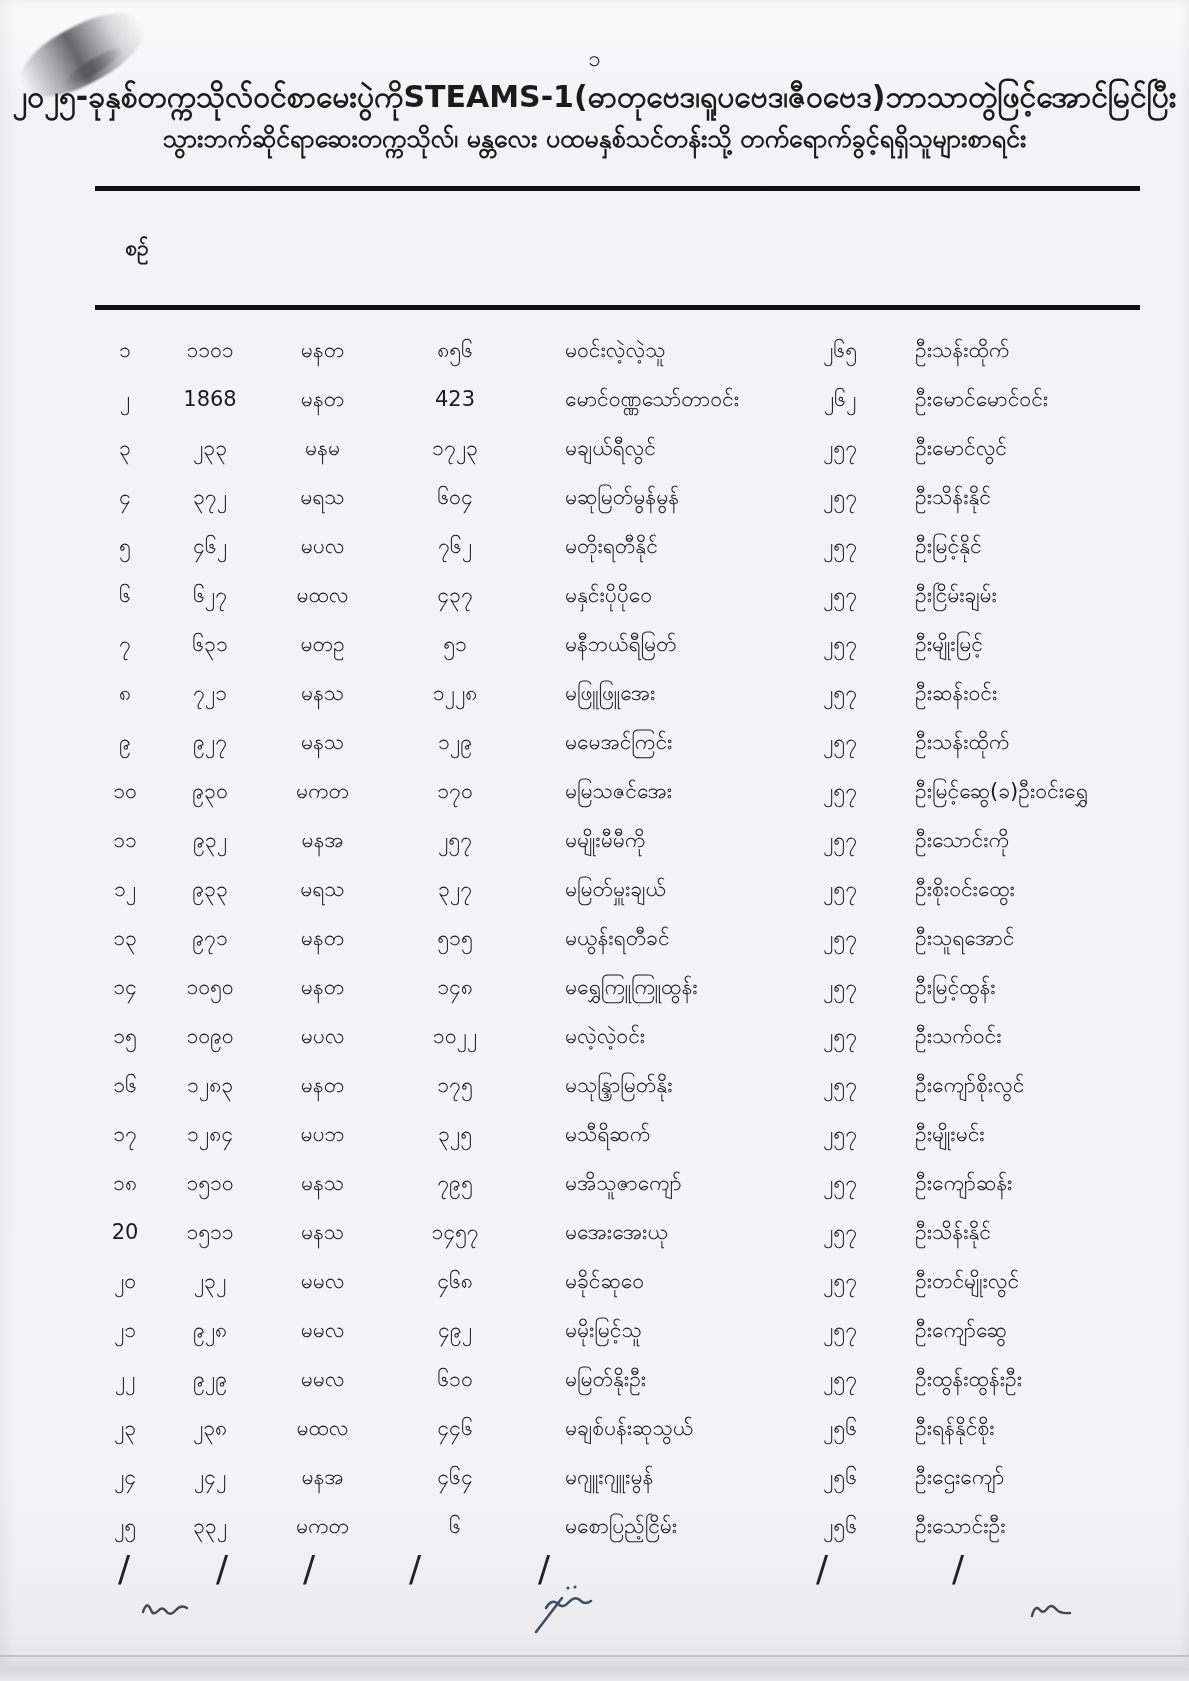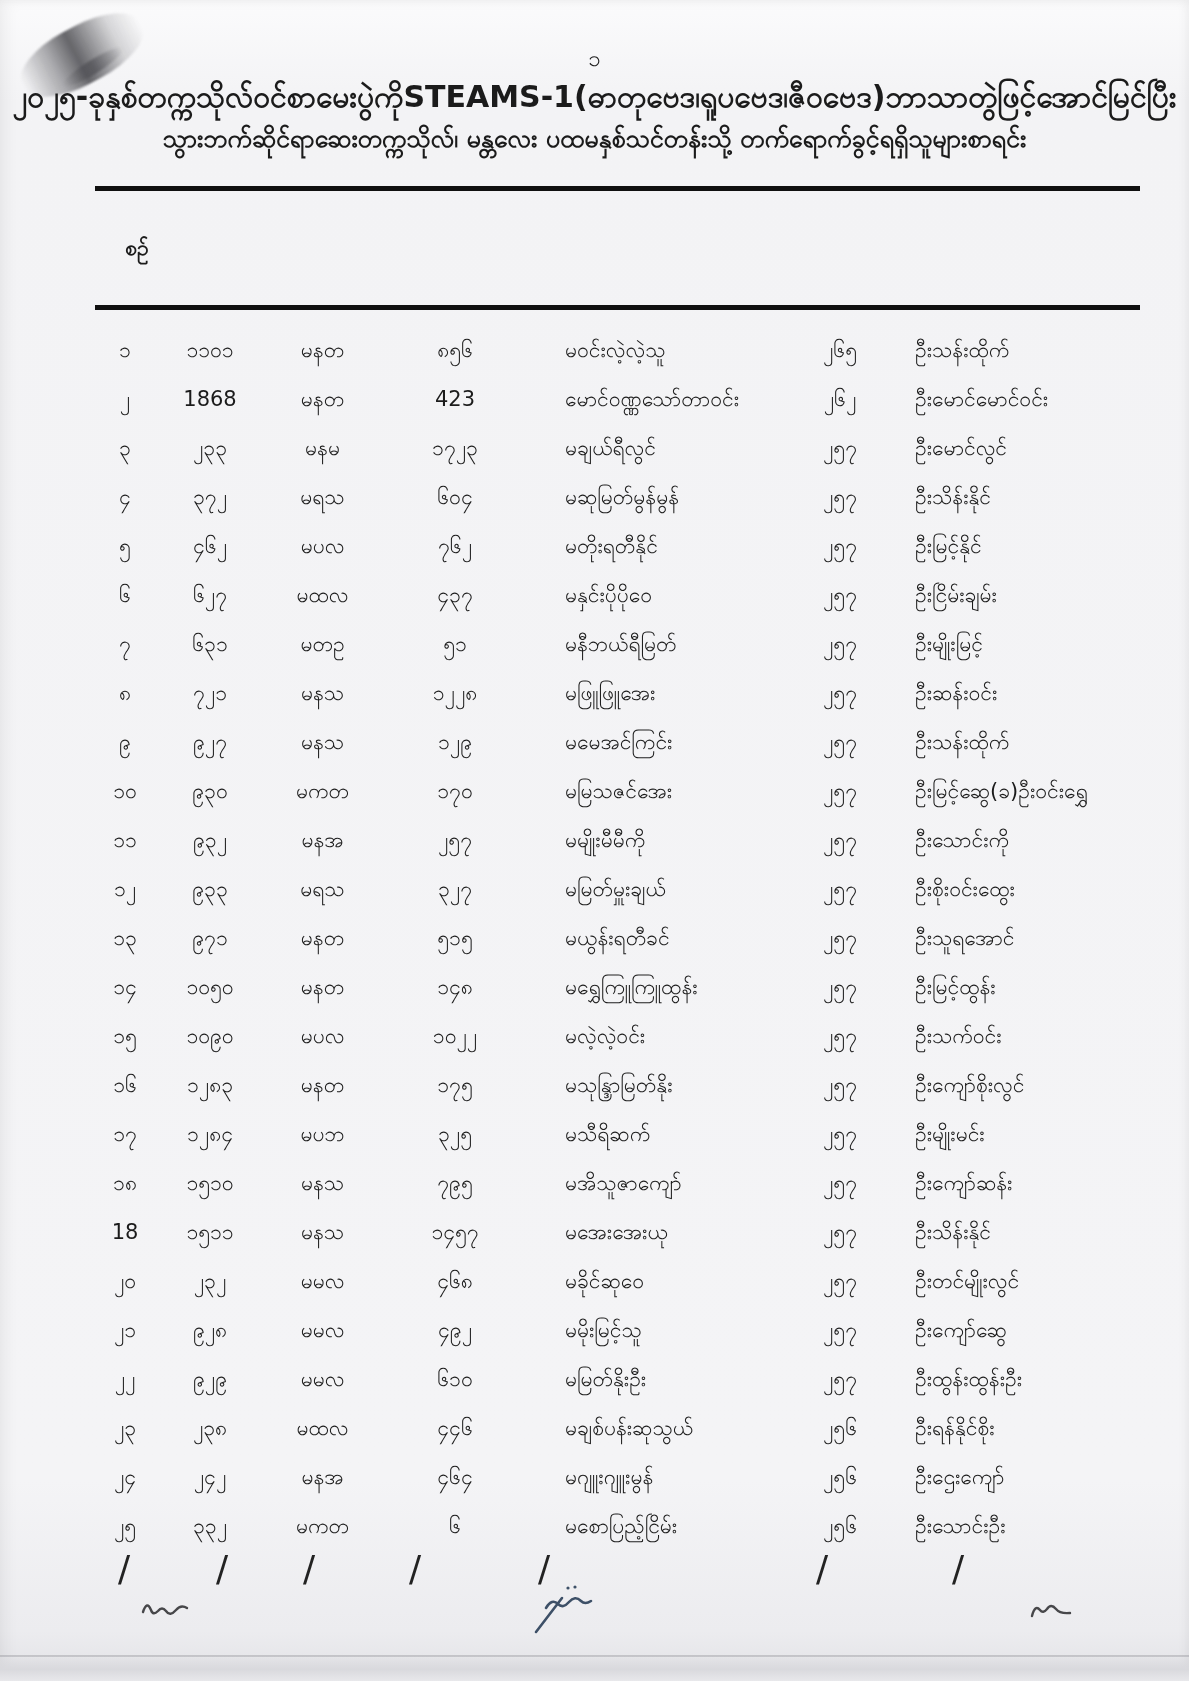--- a/index.html
+++ b/index.html
@@ -225,21 +225,21 @@
       <div class="trow">
         <div class="cell c-no">၁၈</div>
         <div class="cell c-roll">၁၅၁၀</div>
         <div class="cell c-centre">မနသ</div>
         <div class="cell c-exam_no">၇၉၅</div>
         <div class="cell c-name">မအိသူဇာကျော်</div>
         <div class="cell c-marks">၂၅၇</div>
         <div class="cell c-father">ဦးကျော်ဆန်း</div>
       </div>
       <div class="trow">
-        <div class="cell c-no">18</div>
+        <div class="cell c-no">20</div>
         <div class="cell c-roll">၁၅၁၁</div>
         <div class="cell c-centre">မနသ</div>
         <div class="cell c-exam_no">၁၄၅၇</div>
         <div class="cell c-name">မအေးအေးယု</div>
         <div class="cell c-marks">၂၅၇</div>
         <div class="cell c-father">ဦးသိန်းနိုင်</div>
       </div>
       <div class="trow">
         <div class="cell c-no">၂၀</div>
         <div class="cell c-roll">၂၃၂</div>

